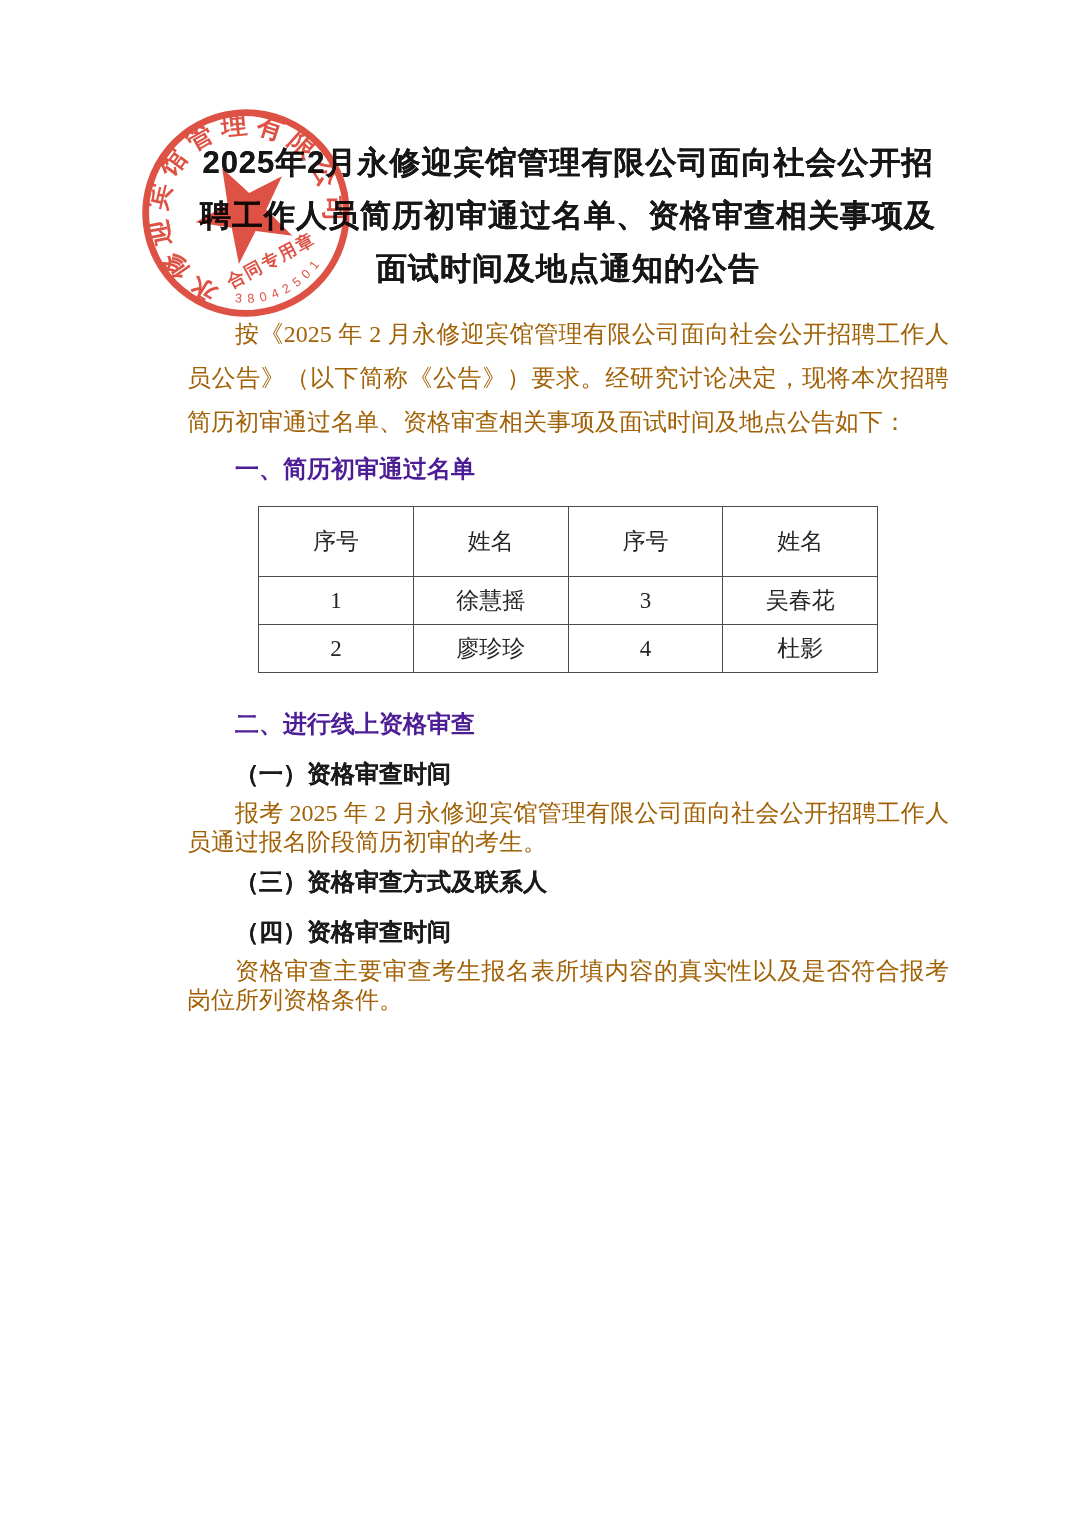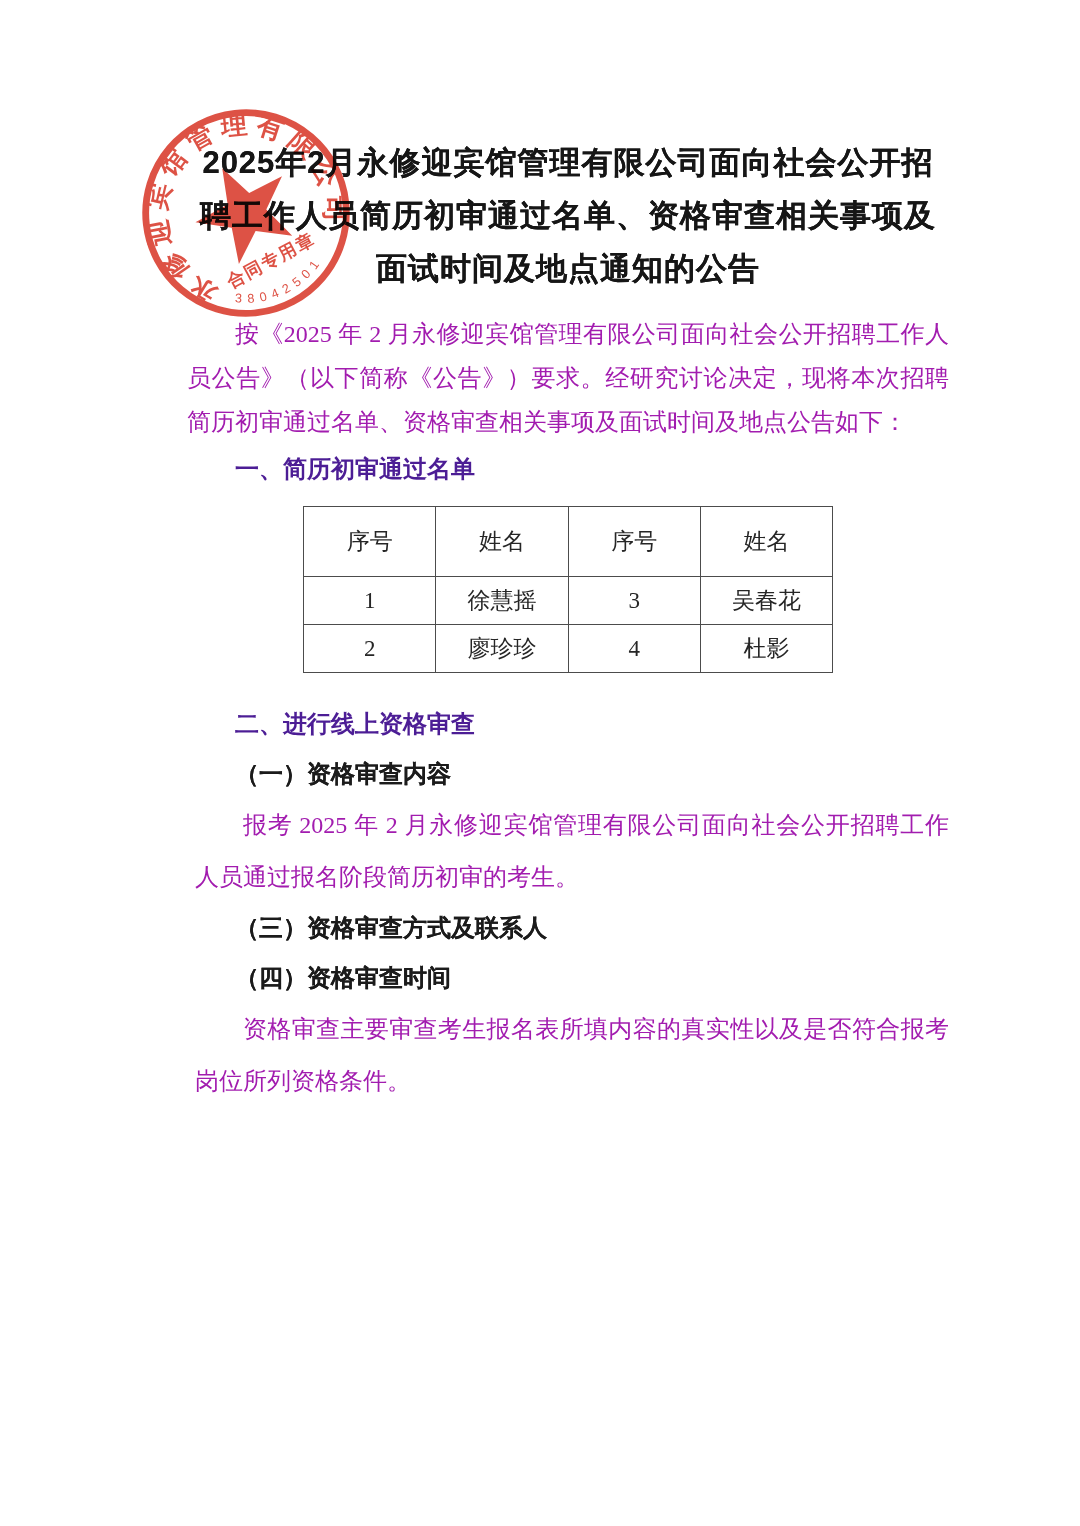--- a/index.html
+++ b/index.html
@@ -31,57 +31,57 @@
     letter-spacing: 1px;
     color: #161616;
     white-space: pre-line;
     text-shadow: 0 0 0.6px #161616;
   }
 
   .body-text {
     font-size: 24px;
     line-height: 44px;
     text-align: justify;
-    color: #a21caf;
+    color: #a16207;
   }
   .indent { text-indent: 2em; }
 
   .intro { margin-top: 17px; }
 
   .h-sans {
     font-family: "Liberation Sans", sans-serif;
     font-weight: 700;
     font-size: 24px;
     line-height: 46px;
     text-indent: 2em;
     color: #4c1d95;
     margin-top: 2px;
   }
 
   .pass-table {
     border-collapse: collapse;
-    width: 530px;
+    width: 620px;
     margin: 14px auto 0 auto;
     font-size: 23px;
     color: #262626;
     table-layout: fixed;
     font-family: Liberation Serif, serif;
   }
   .pass-table th, .pass-table td {
     border: 1.5px solid #4c4c4c;
     text-align: center;
     vertical-align: middle;
     font-weight: normal;
   }
   .pass-table thead th { height: 70px; }
   .pass-table tbody td { height: 48px; }
 
   .sec2 { margin-top: 26px; }
   .sec2 .h-sans { line-height: 50px; margin-top: 0; }
-  .sec2 .body-text { line-height: 52px; margin-left: 8px; }
+  .sec2 .body-text { line-height: 29px; }
 
   .h-sub {
     font-size: 24px;
     line-height: 50px;
     font-weight: 700;
     text-indent: 2em;
     color: #1b1b1b;
     font-family: "Liberation Serif", serif;
     text-shadow: 0 0 0.5px #1b1b1b;
   }
@@ -153,21 +153,21 @@
           <td>廖珍珍</td>
           <td>4</td>
           <td>杜影</td>
         </tr>
       </tbody>
     </table>
 
     <div class="sec2">
       <h2 class="h-sans">二、进行线上资格审查</h2>
 
-      <h3 class="h-sub">（一）资格审查内容</h3>
+      <h3 class="h-sub">（一）资格审查时间</h3>
       <p class="body-text indent">报考 2025 年 2 月永修迎宾馆管理有限公司面向社会公开招聘工作人员通过报名阶段简历初审的考生。</p>
 
 
       <h3 class="h-sub">（三）资格审查方式及联系人</h3>
 
       <h3 class="h-sub">（四）资格审查时间</h3>
       <p class="body-text indent">资格审查主要审查考生报名表所填内容的真实性以及是否符合报考岗位所列资格条件。</p>
     </div>
 
   </div>

